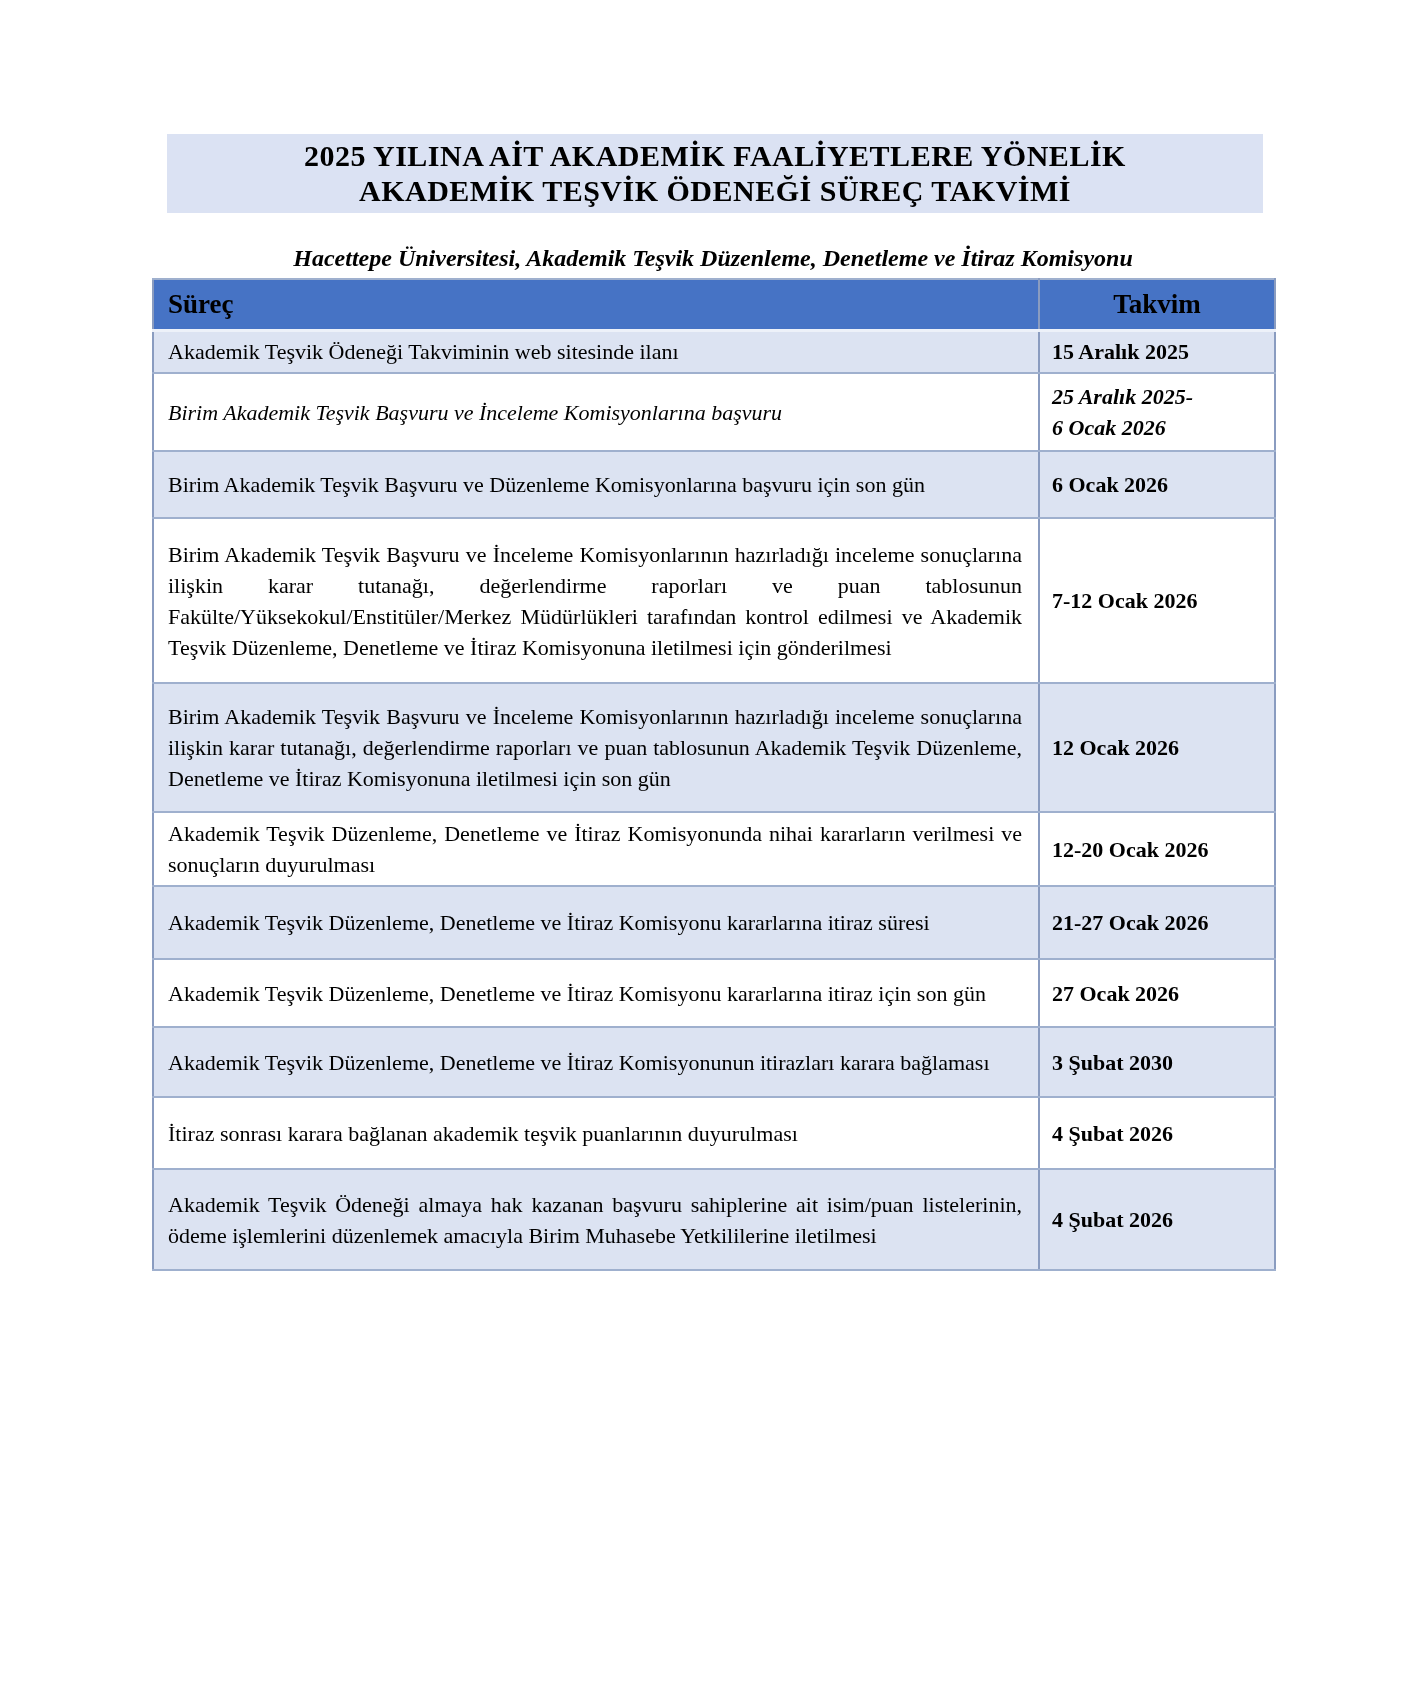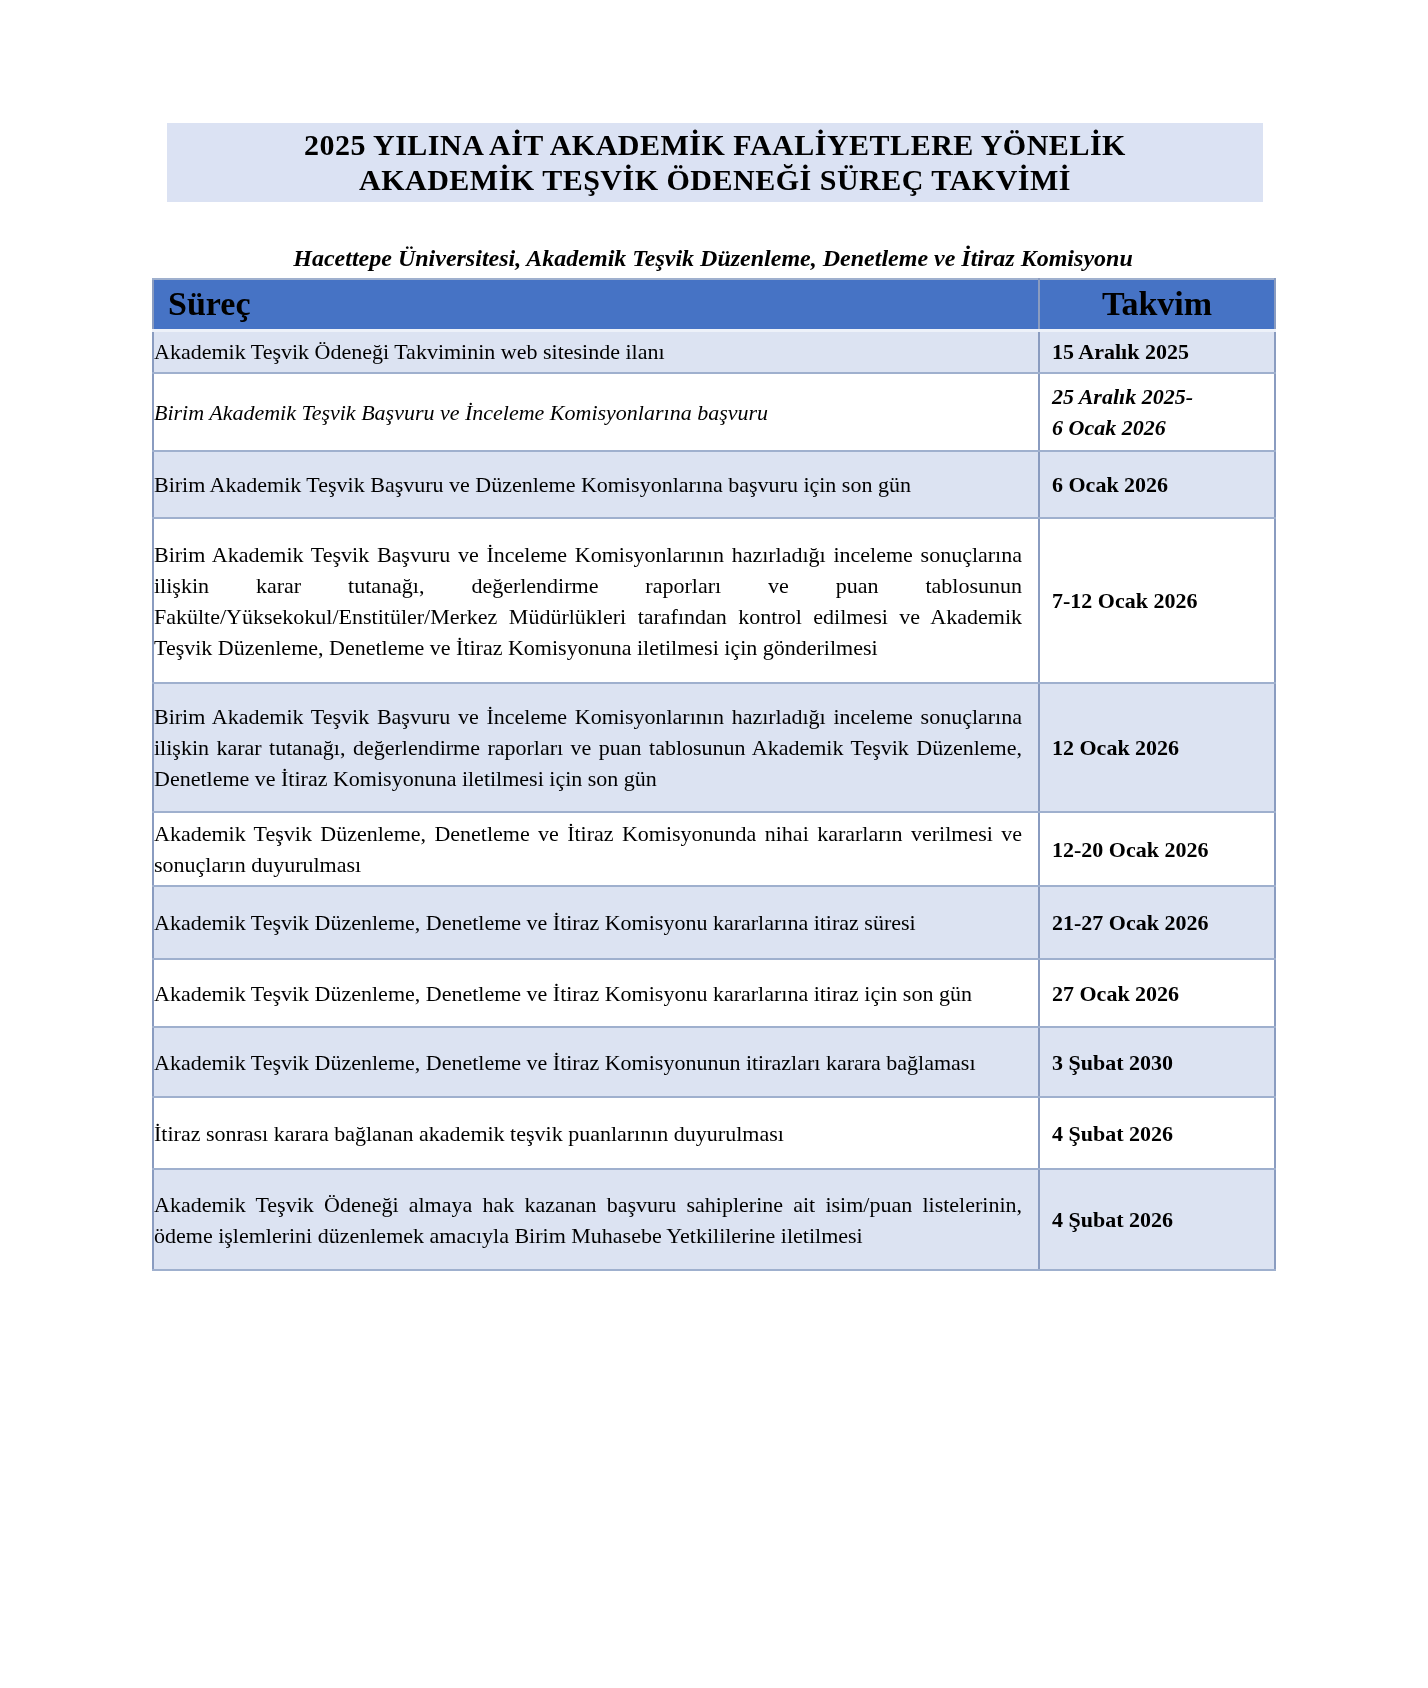--- a/index.html
+++ b/index.html
@@ -15,21 +15,21 @@
   .page{
     position:relative;
     width:1428px;height:1688px;
     background:#ffffff;
     font-family:"Liberation Serif","DejaVu Serif",serif;
     color:var(--text);
     overflow:hidden;
   }
   .title-band{
     position:absolute;
-    left:167px;top:123px;width:1096px;
+    left:167px;top:134px;width:1096px;
     background:var(--band-bg);
     text-align:center;
     padding:4px 0 5px 0;
   }
   .title-line{
     font-weight:bold;
     font-size:30px;
     line-height:35px;
     letter-spacing:0.5px;
   }
@@ -55,28 +55,28 @@
   table.schedule th, table.schedule td{
     border:2px solid var(--border-h);
     border-left:2px solid var(--border-v);
     border-right:2px solid var(--border-v);
     vertical-align:middle;
     padding:4px 12px;
   }
   thead tr{height:51px;background:var(--header-bg);}
   thead th{
     font-weight:bold;
-    font-size:34px;
+    font-size:27px;
     color:var(--text);
     border-bottom:3px solid #EDF1F9 !important;
   }
   thead th.h-surec{text-align:left;padding-left:14px;}
   thead th.h-takvim{text-align:center;}
   tbody td{font-size:22px;line-height:31px;}
-  tbody td.c-surec{text-align:justify;padding-left:0;padding-right:16px;margin-top:34px;}
+  tbody td.c-surec{text-align:justify;padding-left:14px;padding-right:16px;margin-top:34px;}
   tbody td.c-takvim{
     font-weight:bold;
     white-space:pre-line;
   }
   tbody tr{background:var(--row-bg);}
   tbody tr:nth-child(odd){background:var(--row-alt-bg);}
   tbody tr:nth-child(1){height:43px;}
   tbody tr:nth-child(2){height:78px;font-style:italic;}
   tbody tr:nth-child(3){height:67px;}
   tbody tr:nth-child(4){height:165px;}

